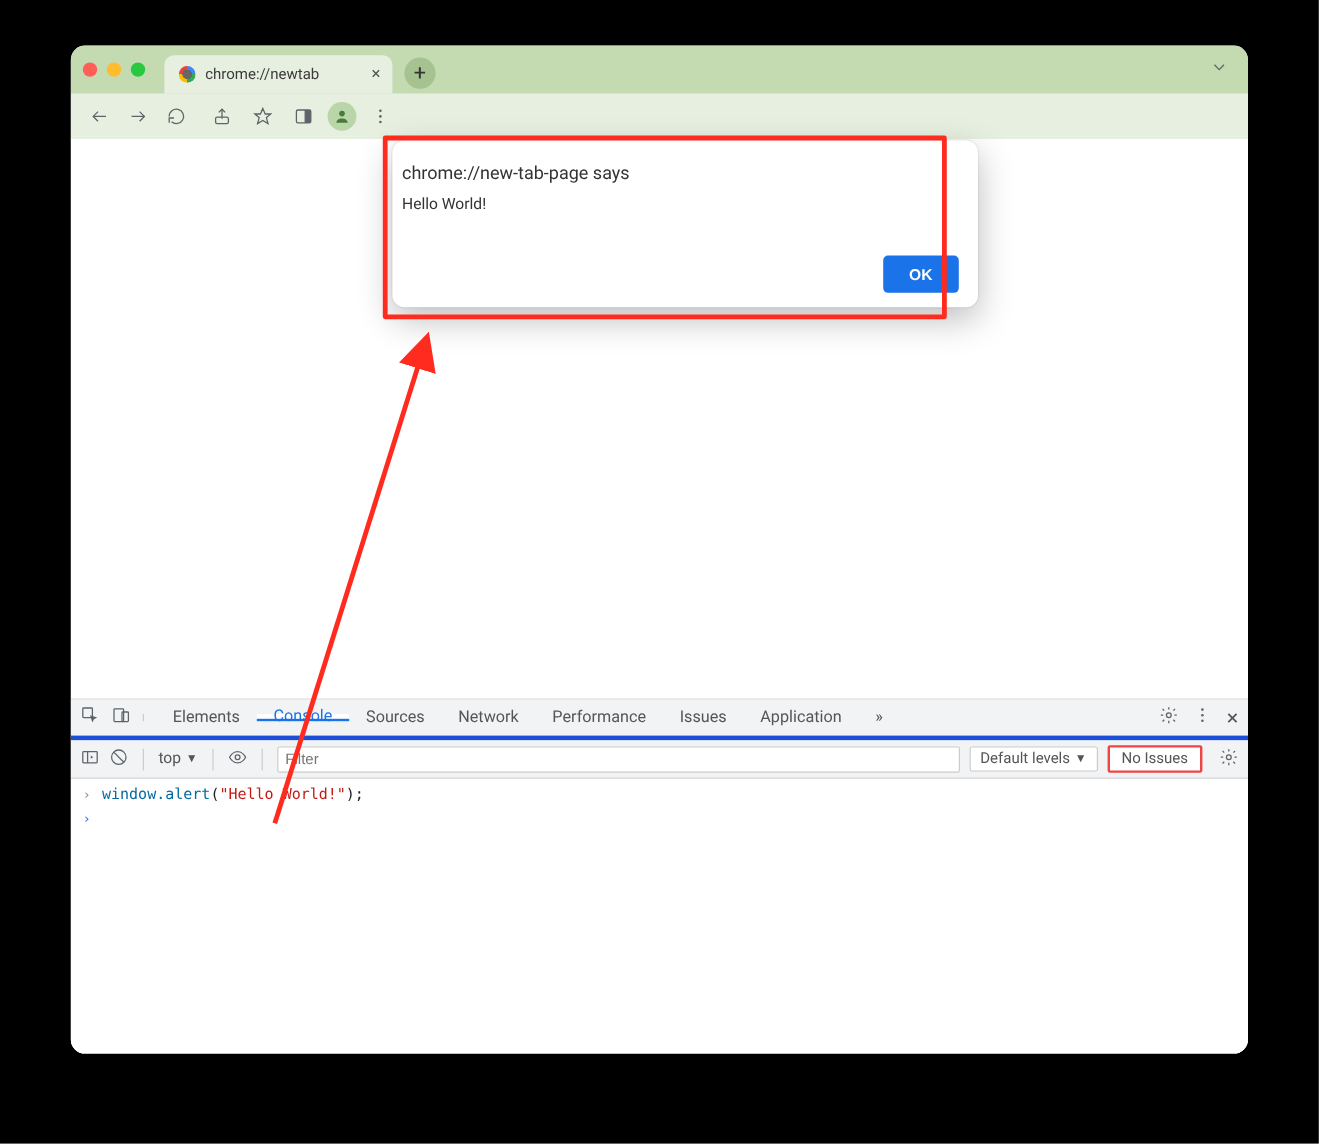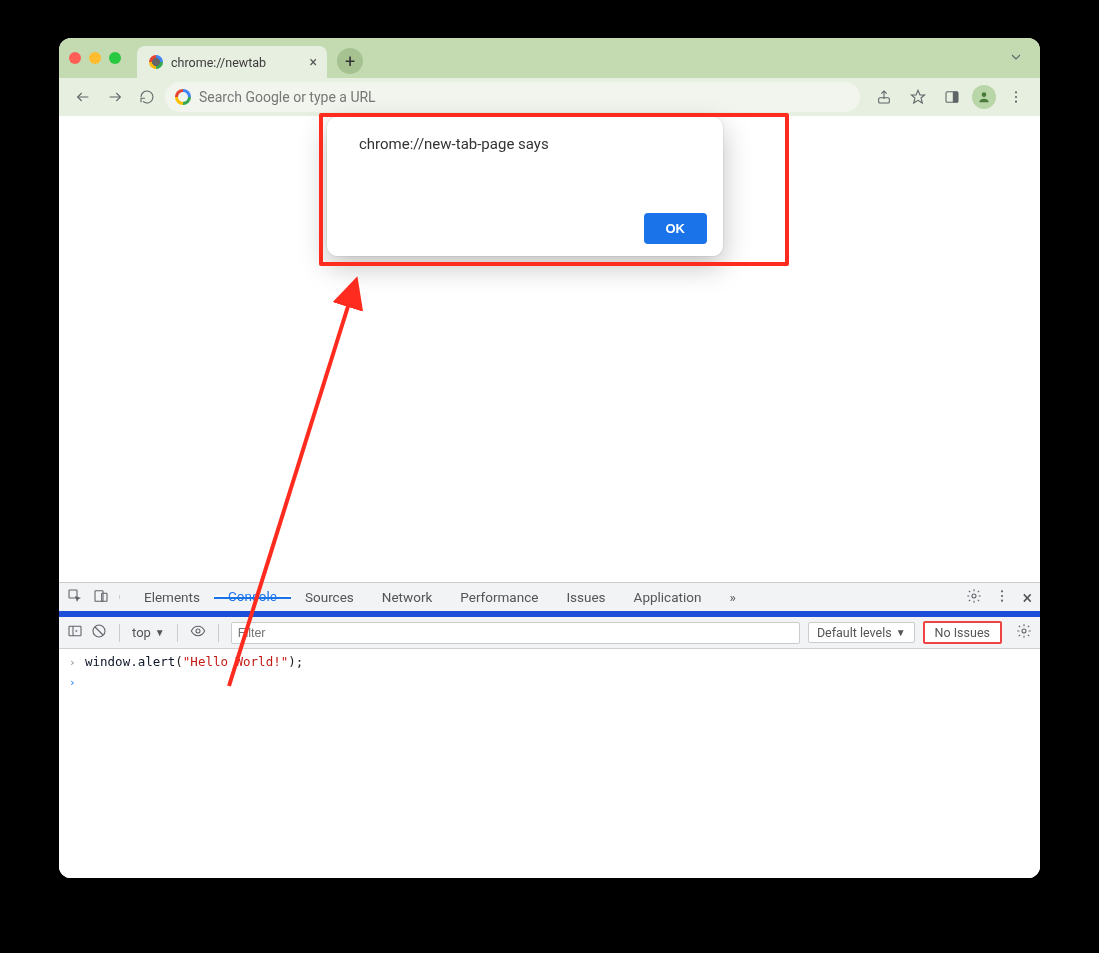--- a/index.html
+++ b/index.html
@@ -89,36 +89,36 @@
   .avatar{width:24px;height:24px;border-radius:50%;background:#b8d6a7;display:flex;align-items:center;justify-content:center;}
   .avatar svg{width:14px;height:14px;fill:#4a7a3a;}
   
   .page{flex:0 0 auto;height:466px;background:#fff;position:relative;}
   
   .dialog-highlight{
     position:absolute;left:260px;top:-3px;width:470px;height:153px;
     border:4px solid #ff2b1f;border-radius:2px;pointer-events:none;z-index:6;
   }
   .dialog{
-    position:absolute;left:268px;top:1px;width:396px;height:139px;
+    position:absolute;left:268px;top:1px;width:488px;height:139px;
     background:#fff;border-radius:10px;
     box-shadow:0 10px 28px rgba(0,0,0,0.25),0 0 0 1px rgba(0,0,0,0.05);
-    padding:18px 20px 14px 32px;z-index:5;
+    padding:18px 20px 14px 8px;z-index:5;
   }
   .dialog-title{font-size:15px;color:#333;margin-bottom:10px;}
   .dialog-msg{font-size:13px;color:#333;}
   .dialog-actions{position:absolute;right:16px;bottom:12px;}
   .ok-btn{
     background:#1a73e8;color:#fff;font-weight:600;font-size:13px;
     border:none;border-radius:4px;padding:8px 22px;cursor:pointer;
   }
   
   .devtools{flex:1;display:flex;flex-direction:column;border-top:1px solid #ccc;background:#fff;min-height:0;}
   .dt-tabs{
-    height:34px;background:#f1f3f4;border-bottom:6px solid #1d4ed8;
+    height:34px;background:#f1f3f4;border-bottom:4px solid #1d4ed8;
     display:flex;align-items:center;padding:12px 8px;gap:0;font-size:13.5px;color:#555;
   }
   .dt-left-icons{display:flex;align-items:center;gap:10px;padding-right:10px;border-right:1px solid #ccc;height:100%;margin-right:10px;}
   .dt-tab{padding:0 14px;height:100%;display:flex;align-items:center;cursor:pointer;}
   .dt-tab.active{color:#1a73e8;border-bottom:2px solid #1a73e8;background:#fff;}
   .dt-right{margin-left:auto;display:flex;align-items:center;gap:12px;color:#555;}
   .dt-subbar{
     height:32px;background:#f1f3f4;border-bottom:1px solid #d0d0d0;
     display:flex;align-items:center;padding:0 8px;gap:8px;font-size:13px;color:#555;
   }
@@ -127,21 +127,21 @@
   .filter-input{
     flex:1;height:22px;border:1px solid #ccc;border-radius:2px;background:#fff;
     padding:0 6px;font-size:12.5px;color:#555;outline:none;
   }
   .levels-sel{display:flex;align-items:center;gap:4px;cursor:pointer;border:1px solid #ccc;border-radius:2px;padding:2px 8px;background:#fff;font-size:12.5px;}
   .issues-btn{border:2px solid #ef4444;border-radius:2px;padding:2px 10px;background:#fff;font-size:12.5px;cursor:pointer;}
   .console-body{flex:1;background:#fff;font-family:Menlo,Consolas,monospace;font-size:12.5px;padding:4px 0;overflow:auto;}
   .console-line{display:flex;align-items:flex-start;padding:1px 10px;gap:6px;}
   .chevron{color:#888;font-size:11px;line-height:18px;width:10px;}
   .chevron.blue{color:#1a73e8;}
-  .code .fn{color:#0f172a;margin-top:20px;}
+  .code .fn{color:#0369a1;margin-top:20px;}
   .code .punct{color:#202124;}
   .code .str{color:#c41a16;}
   
   .arrow-svg{position:absolute;left:0;top:0;pointer-events:none;z-index:7;}
   .icon-svg{width:16px;height:16px;fill:none;stroke:#5f6368;stroke-width:1.6;}
 </style>
 </head>
 <body>
 
 <div class="window">
@@ -177,24 +177,20 @@
           <line x1="4" y1="12" x2="20" y2="12"></line>
           <polyline points="14 6 20 12 14 18"></polyline>
         </svg>
     </div>
     <div class="tbtn">
       <svg class="icon-svg" viewBox="0 0 24 24">
           <path d="M3 12a9 9 0 1 1 3 6.7"></path>
           <polyline points="3 20 3 14 9 14"></polyline>
         </svg>
     </div>
-    <div class="omnibox">
-      <span class="g-icon"></span>
-      <span>Search Google or type a URL</span>
-    </div>
     <div class="right">
       <div class="tbtn">
         <svg class="icon-svg" viewBox="0 0 24 24">
             <path d="M12 3v12"></path>
             <polyline points="8 7 12 3 16 7"></polyline>
             <rect x="4" y="13" width="16" height="8" rx="2"></rect>
           </svg>
       </div>
       <div class="tbtn">
         <svg class="icon-svg" viewBox="0 0 24 24">
@@ -221,20 +217,21 @@
             <circle cx="12" cy="19" r="1.6" fill="#5f6368" stroke="none"></circle>
           </svg>
       </div>
     </div>
   </div>
 
   <div class="page">
     <div class="dialog-highlight"></div>
     <div class="dialog">
       <div class="dialog-title">chrome://new-tab-page says</div>
+      <div class="dialog-msg">Hello World!</div>
       <div class="dialog-actions">
         <button class="ok-btn">OK</button>
       </div>
     </div>
 
     <svg class="arrow-svg" width="981" height="580">
       <defs>
         <marker id="arrowhead" markerWidth="8" markerHeight="8" refX="6" refY="4" orient="auto">
           <path d="M0,0 L8,4 L0,8 Z" fill="#ff2b1f"></path>
         </marker>

